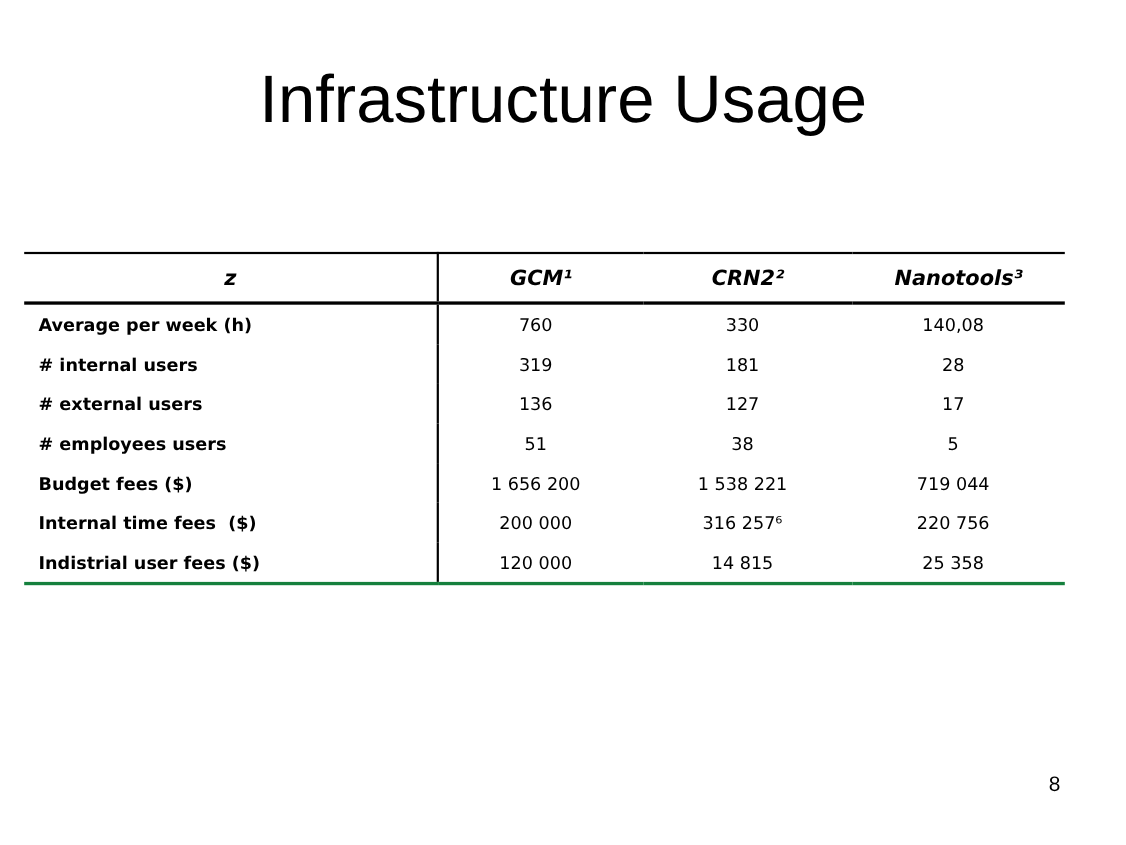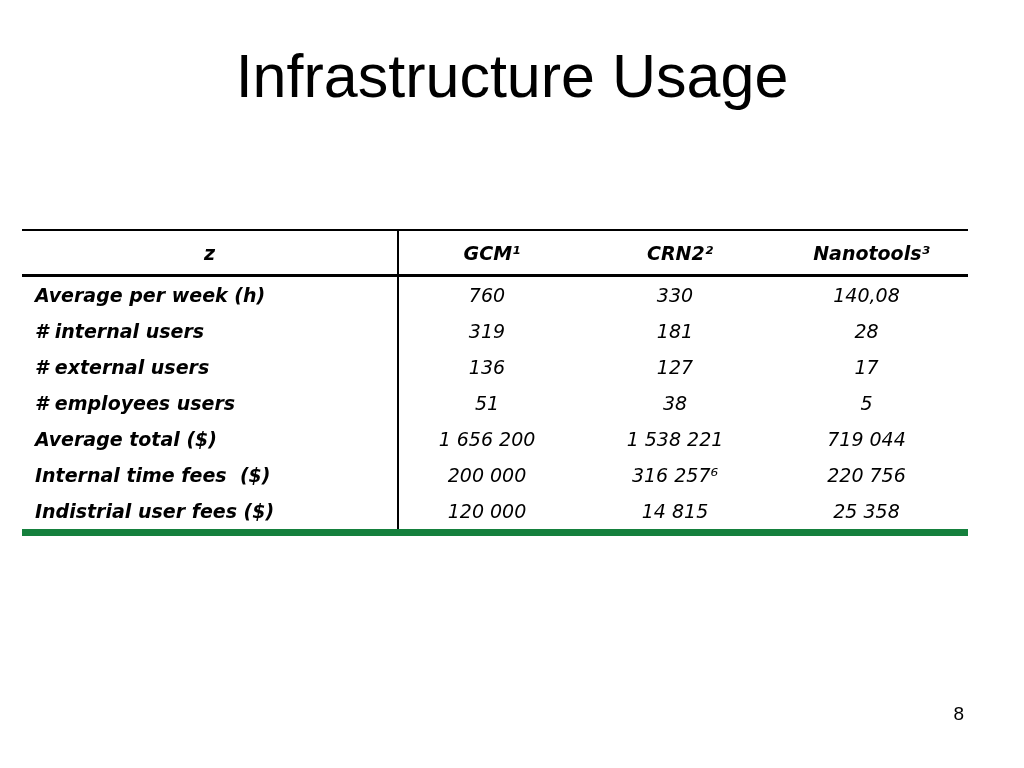--- a/index.html
+++ b/index.html
@@ -11,21 +11,21 @@
     position: relative;
     width: 1024px;
     height: 768px;
     background: #ffffff;
     overflow: hidden;
     font-family: "DejaVu Sans", sans-serif;
     color: #000000;
   }
   .slide-title {
     position: absolute;
-    top: 44px;
+    top: 58px;
     left: 0;
     width: 1024px;
     margin: 0;
     text-align: center;
     font-family: "Liberation Sans", sans-serif;
     font-weight: 400;
     font-size: 61px;
     line-height: 1.08;
     color: #000000;
     letter-spacing: 0px;
@@ -54,39 +54,38 @@
     text-align: center;
     vertical-align: middle;
     padding: 0;
   }
   .usage-table th.label-col,
   .usage-table td.label-cell {
     border-right: 2px solid #000000;
   }
   .usage-table tbody td {
     height: 36px;
-    font-size: 19px;
+    font-size: 16px;
     vertical-align: middle;
     padding: 0;
-    font-style: italic;
   }
   .usage-table td.label-cell {
     font-weight: 700;
     text-align: left;
     padding-left: 13px;
     white-space: pre;
   }
   .usage-table td.value-cell {
     font-weight: 400;
     text-align: center;
     padding-right: 10px;
     white-space: nowrap;
   }
   .usage-table tbody tr:last-child td {
-    border-bottom: 7px solid #15803d;
+    border-bottom: 3px solid #15803d;
   }
   .page-number {
     position: absolute;
     top: 703px;
     left: 900px;
     width: 64px;
     text-align: right;
     font-family: "Liberation Sans", sans-serif;
     font-size: 19px;
     color: #000000;
@@ -133,21 +132,21 @@
         <td class="value-cell">127</td>
         <td class="value-cell">17</td>
       </tr>
       <tr>
         <td class="label-cell"># employees users</td>
         <td class="value-cell">51</td>
         <td class="value-cell">38</td>
         <td class="value-cell">5</td>
       </tr>
       <tr>
-        <td class="label-cell">Average total ($)</td>
+        <td class="label-cell">Budget fees ($)</td>
         <td class="value-cell">1 656 200</td>
         <td class="value-cell">1 538 221</td>
         <td class="value-cell">719 044</td>
       </tr>
       <tr>
         <td class="label-cell">Internal time fees  ($)</td>
         <td class="value-cell">200 000</td>
         <td class="value-cell">316 257⁶</td>
         <td class="value-cell">220 756</td>
       </tr>

